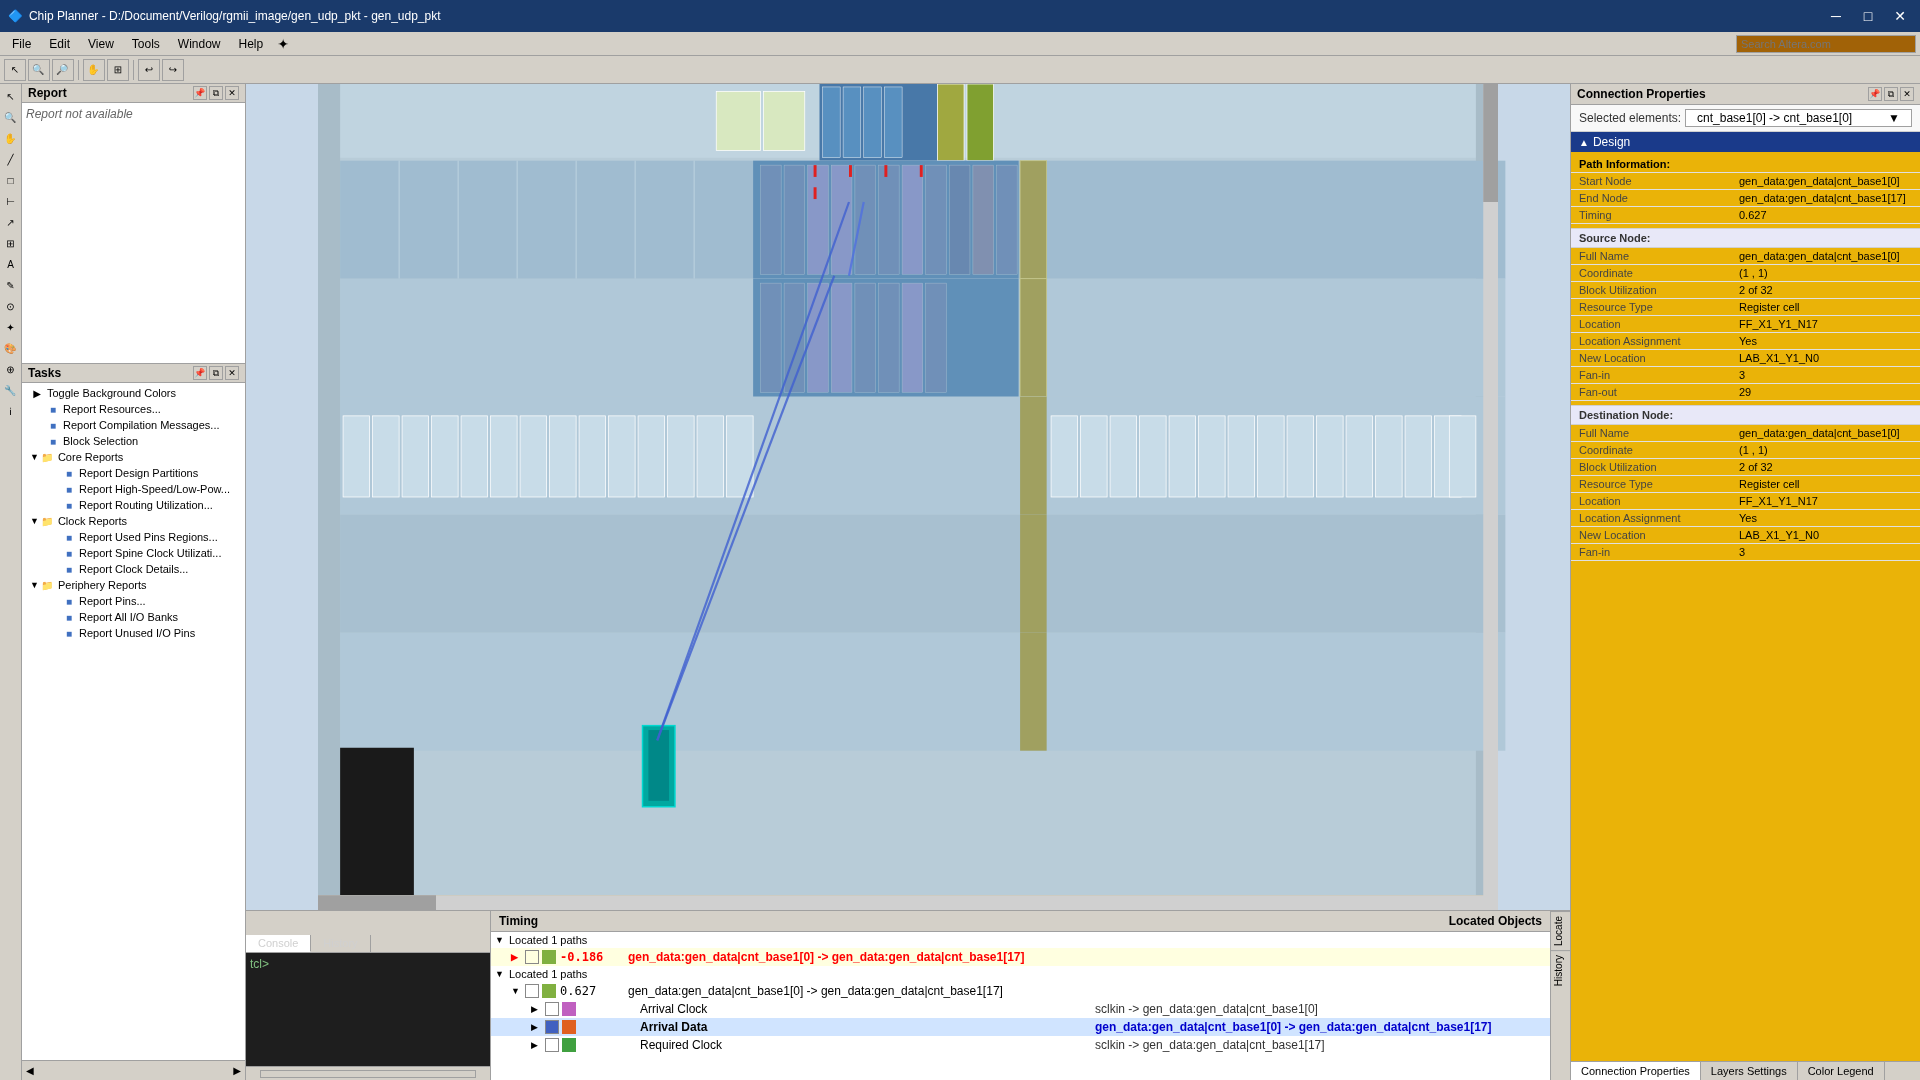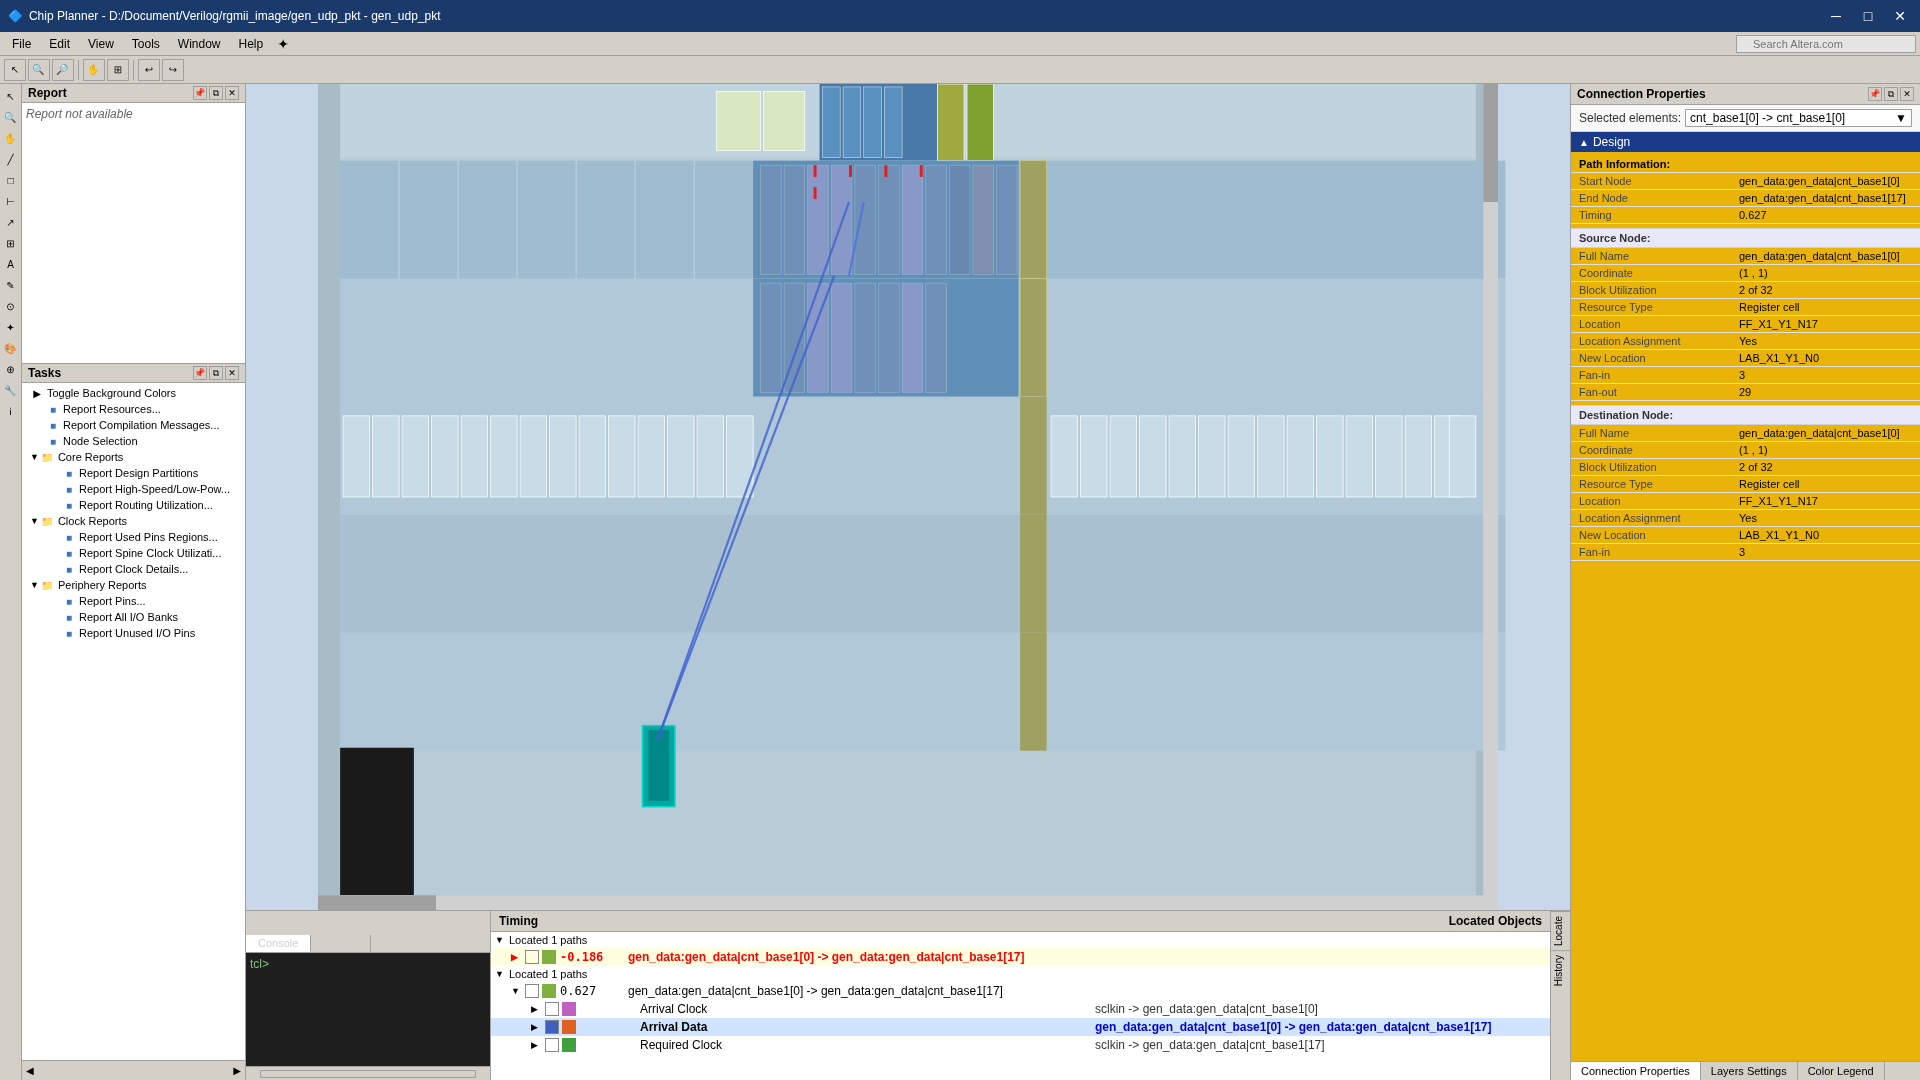--- a/index.html
+++ b/index.html
@@ -8,21 +8,21 @@
     
     #title-bar { background: #1a3a6b; color: white; height: 32px; display: flex; align-items: center; padding: 0 8px; justify-content: space-between; flex-shrink: 0; }
     #title-bar .title-left { display: flex; align-items: center; gap: 6px; }
     #title-bar .title-left span { font-size: 12px; }
     #title-bar .win-controls { display: flex; gap: 8px; }
     #title-bar .win-btn { width: 24px; height: 24px; display: flex; align-items: center; justify-content: center; cursor: pointer; color: white; font-size: 14px; border: none; background: transparent; }
 
     
     #menu-bar { background: #d4d0c8; height: 24px; display: flex; align-items: center; padding: 0 4px; gap: 2px; border-bottom: 1px solid #a0a0a0; flex-shrink: 0; }
     .menu-item { padding: 2px 8px; cursor: pointer; font-size: 12px; }
-    .search-box { margin-left: auto; border: 1px solid #a0a0a0; background: #e5e5e5; height: 18px; width: 180px; padding: 0 16px; font-size: 11px; }
+    .search-box { margin-left: auto; border: 1px solid #a0a0a0; background: #a16207; height: 18px; width: 180px; padding: 0 4px; font-size: 11px; }
 
     
     #toolbar { background: #d4d0c8; height: 28px; display: flex; align-items: center; padding: 0 4px; border-bottom: 1px solid #a0a0a0; flex-shrink: 0; gap: 2px; }
     .tb-btn { width: 22px; height: 22px; background: #d4d0c8; border: 1px solid #a0a0a0; display: flex; align-items: center; justify-content: center; cursor: pointer; font-size: 10px; }
     .tb-separator { width: 1px; height: 20px; background: #a0a0a0; margin: 0 2px; }
 
     
     #main-layout { display: flex; flex: 1; overflow: hidden; }
 
     
@@ -73,21 +73,21 @@
     .t-value { min-width: 60px; font-family: monospace; }
     .t-path { flex: 1; }
     .side-buttons { width: 20px; background: #d4d0c8; display: flex; flex-direction: column; border-left: 1px solid #a0a0a0; }
     .side-btn { writing-mode: vertical-rl; transform: rotate(180deg); cursor: pointer; padding: 4px 2px; font-size: 10px; border-bottom: 1px solid #a0a0a0; text-align: center; }
 
     
     #right-panel { width: 350px; display: flex; flex-direction: column; border-left: 1px solid #a0a0a0; flex-shrink: 0; background: #eab308; }
     .right-panel-header { background: #d4d0c8; padding: 3px 6px; border-bottom: 1px solid #a0a0a0; display: flex; justify-content: space-between; }
     .selected-elements { display: flex; align-items: center; padding: 4px 8px; border-bottom: 1px solid #d0d0d0; background: #f8f8f8; gap: 4px; }
     .se-label { color: #333; font-weight: normal; }
-    .se-dropdown { background: white; border: 1px solid #a0a0a0; padding: 1px 4px; flex: 1; display: flex; align-items: center; justify-content: space-between; cursor: pointer; }
+    .se-dropdown { background: white; border: 1px solid #a0a0a0; padding: 1px 11px; flex: 1; display: flex; align-items: center; justify-content: space-between; cursor: pointer; }
     .section-header { background: #1a3a8a; color: white; padding: 3px 8px; display: flex; align-items: center; gap: 4px; }
     .section-header-arrow { font-size: 10px; }
     .prop-table { width: 100%; border-collapse: collapse; padding-left: 42px; }
     .prop-table td { padding: 2px 8px; border-bottom: 1px solid #e0e0e0; font-size: 11px; vertical-align: top; }
     .prop-table td:first-child { color: #444; width: 160px; font-weight: 500; }
     .prop-table td:last-child { color: #000; }
     .sub-header { background: #e8e8f8; padding: 3px 8px; font-weight: bold; font-size: 11px; margin-top: 4px; color: #333; border-top: 1px solid #d0d0d0; border-bottom: 1px solid #d0d0d0; }
     .right-tabs { display: flex; border-top: 1px solid #a0a0a0; background: #d4d0c8; }
     .right-tab { padding: 3px 10px; cursor: pointer; font-size: 11px; border-right: 1px solid #a0a0a0; }
     .right-tab.active { background: white; }
@@ -196,21 +196,21 @@
           <span class="task-label">Report Resources...</span>
         </div>
 
         <div class="task-item" style="padding-left:24px;">
           <span class="task-icon doc-icon">■</span>
           <span class="task-label">Report Compilation Messages...</span>
         </div>
 
         <div class="task-item" style="padding-left:24px;">
           <span class="task-icon doc-icon">■</span>
-          <span class="task-label">Node Selection</span>
+          <span class="task-label">Block Selection</span>
         </div>
 
         <div class="task-item" style="padding-left:8px;">
           <span class="expand-btn">▼</span>
           <span class="task-icon folder-icon">📁</span>
           <span class="task-label">Core Reports</span>
         </div>
         <div class="task-item" style="padding-left:40px;">
           <span class="task-icon doc-icon">■</span>
           <span class="task-label">Report Design Partitions</span>

